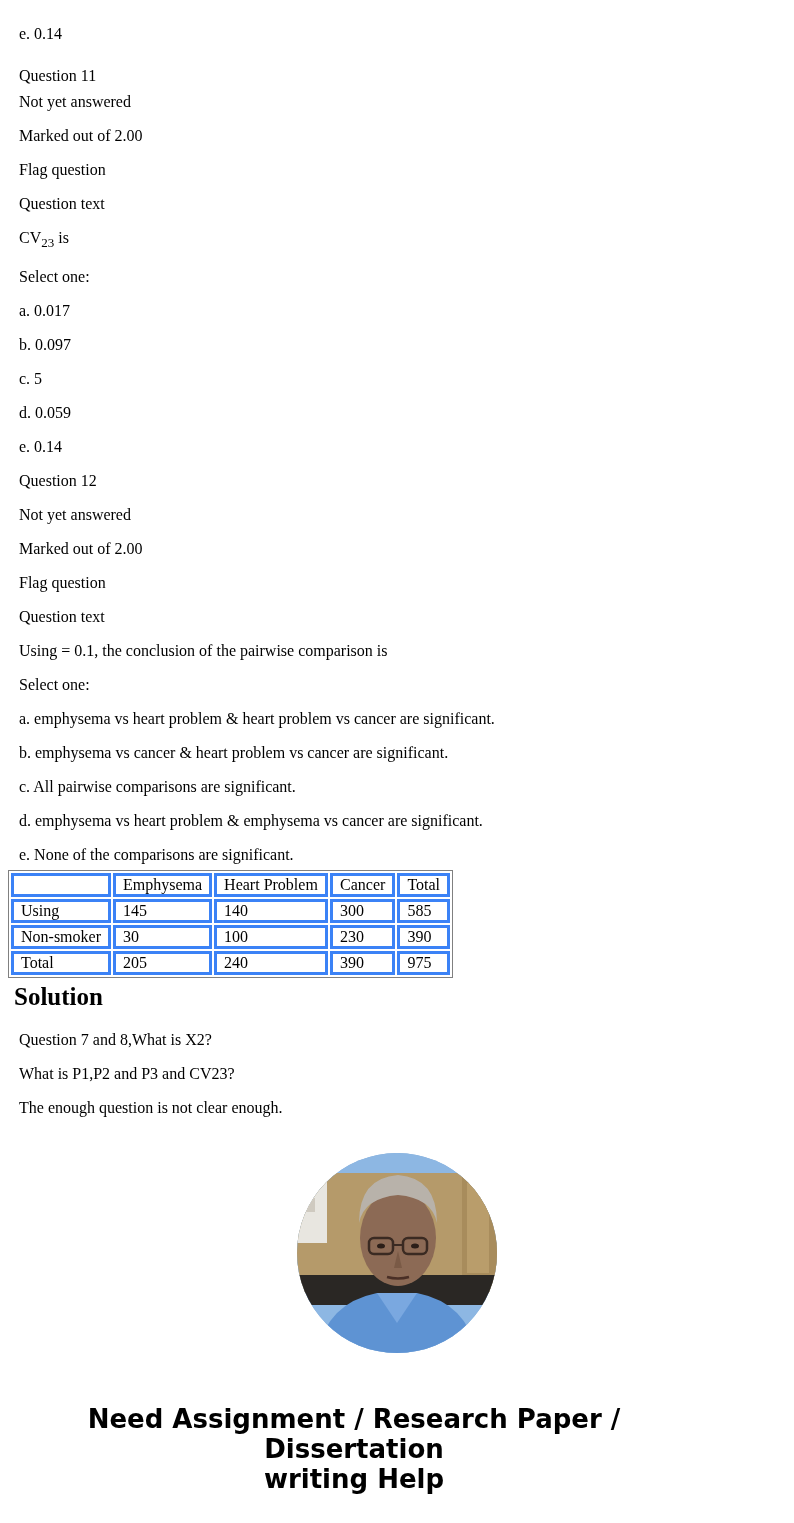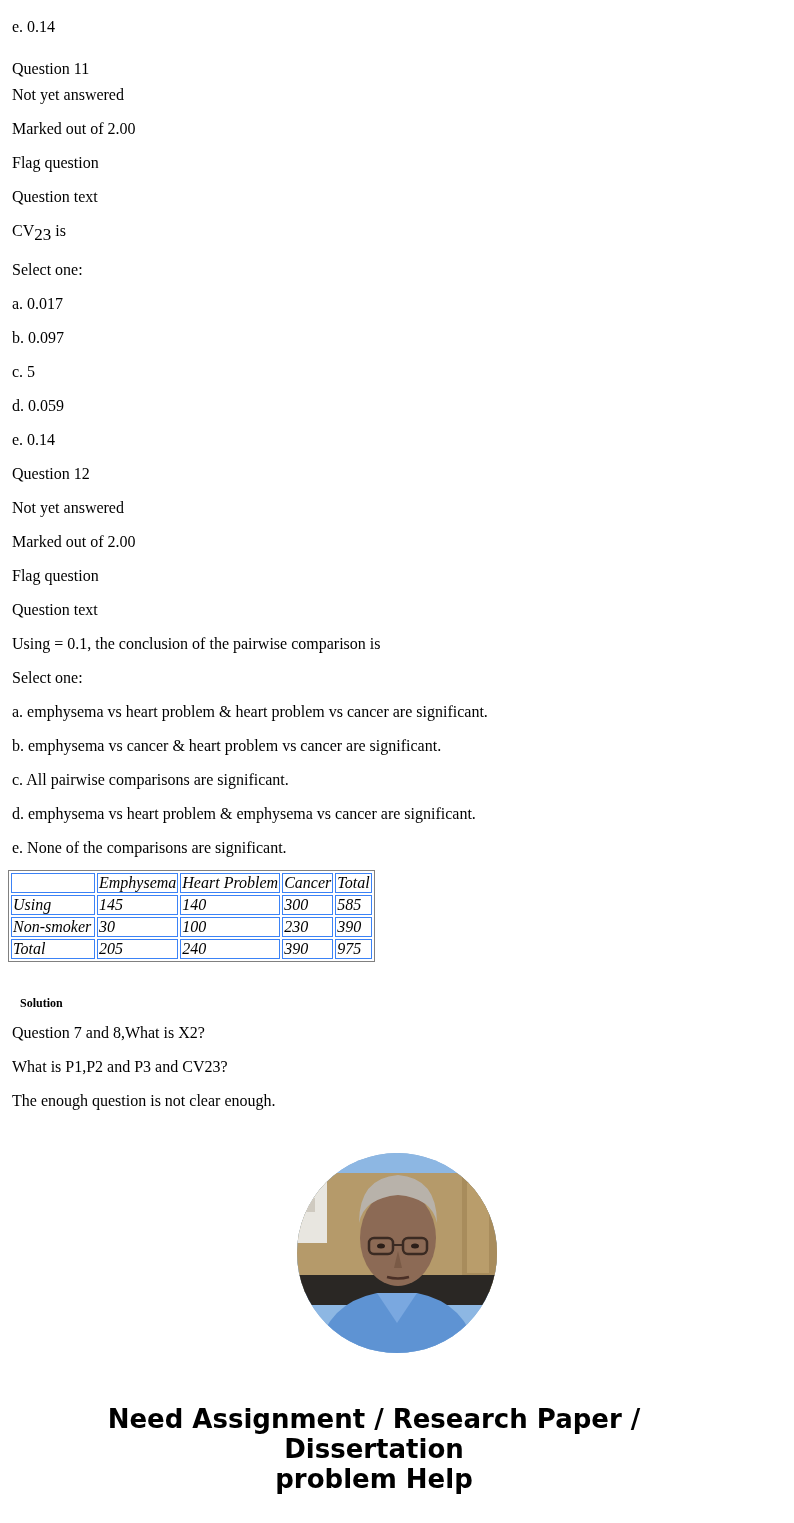--- a/index.html
+++ b/index.html
@@ -16,52 +16,51 @@
       font-size: 16px;
       color: #000000;
     }
     .content {
       position: absolute;
       left: 8px;
       top: 0;
       width: 778px;
     }
     p {
-      margin: 4px;
+      margin: 11px;
       line-height: 18px;
       height: 18px;
       white-space: nowrap;
     }
     .line { position: absolute; left: 0; }
-    sub { font-size: 17px; line-height: 0; vertical-align: -4px; font-family: Liberation Serif, serif; }
+    sub { font-size: 13px; line-height: 0; vertical-align: -4px; font-family: Liberation Serif, serif; }
 
     table.data {
       position: absolute;
       left: 0;
       top: 870px;
       border: 1px solid #808080;
       border-collapse: separate;
       border-spacing: 2px;
       font-size: 16px;
     }
     table.data td {
-      border: 1px solid #3b82f6;
-      padding: 0 1px;
+      border: 3px solid #3b82f6;
+      padding: 0 7px;
       height: 18px;
       line-height: 18px;
       white-space: nowrap;
-      font-style: italic;
     }
     .solution-heading {
       position: absolute;
       left: 0;
       top: 980px;
-      font-size: 12px;
+      font-size: 25px;
       font-weight: bold;
-      margin: 12px;
+      margin: 6px;
       line-height: 22px;
     }
     .avatar {
       position: absolute;
       left: 297px;
       top: 1153px;
       width: 200px;
       height: 200px;
       border-radius: 50%;
       overflow: hidden;
@@ -71,21 +70,20 @@
       position: absolute;
       left: 0;
       top: 1404px;
       width: 708px;
       text-align: center;
       font-family: "DejaVu Sans", "Liberation Sans", sans-serif;
       font-weight: bold;
       font-size: 26px;
       line-height: 30px;
       color: #000000;
-      margin-left: 20px;
     }
     .cta div { margin: 0; }
   </style>
 </head>
 <body>
 
 <div class="content">
 
   <p class="line" style="top:14px">e. 0.14</p>
 
@@ -172,14 +170,14 @@
     <line x1="96" y1="92" x2="106" y2="92" stroke="#3a2a22" stroke-width="2"></line>
     <ellipse cx="84" cy="93" rx="4" ry="2.5" fill="#2b1e18"></ellipse>
     <ellipse cx="118" cy="93" rx="4" ry="2.5" fill="#2b1e18"></ellipse>
     <path d="M101 98 L97 115 L105 115 Z" fill="#7a5a46"></path>
     <path d="M90 124 Q101 127 112 124" stroke="#4a2f26" stroke-width="2.5" fill="none"></path>
   </svg>
 </div>
 
 <div class="cta">
   <div>Need Assignment / Research Paper / Dissertation</div>
-  <div>problem Help</div>
+  <div>writing Help</div>
 </div>
 
 </body></html>

